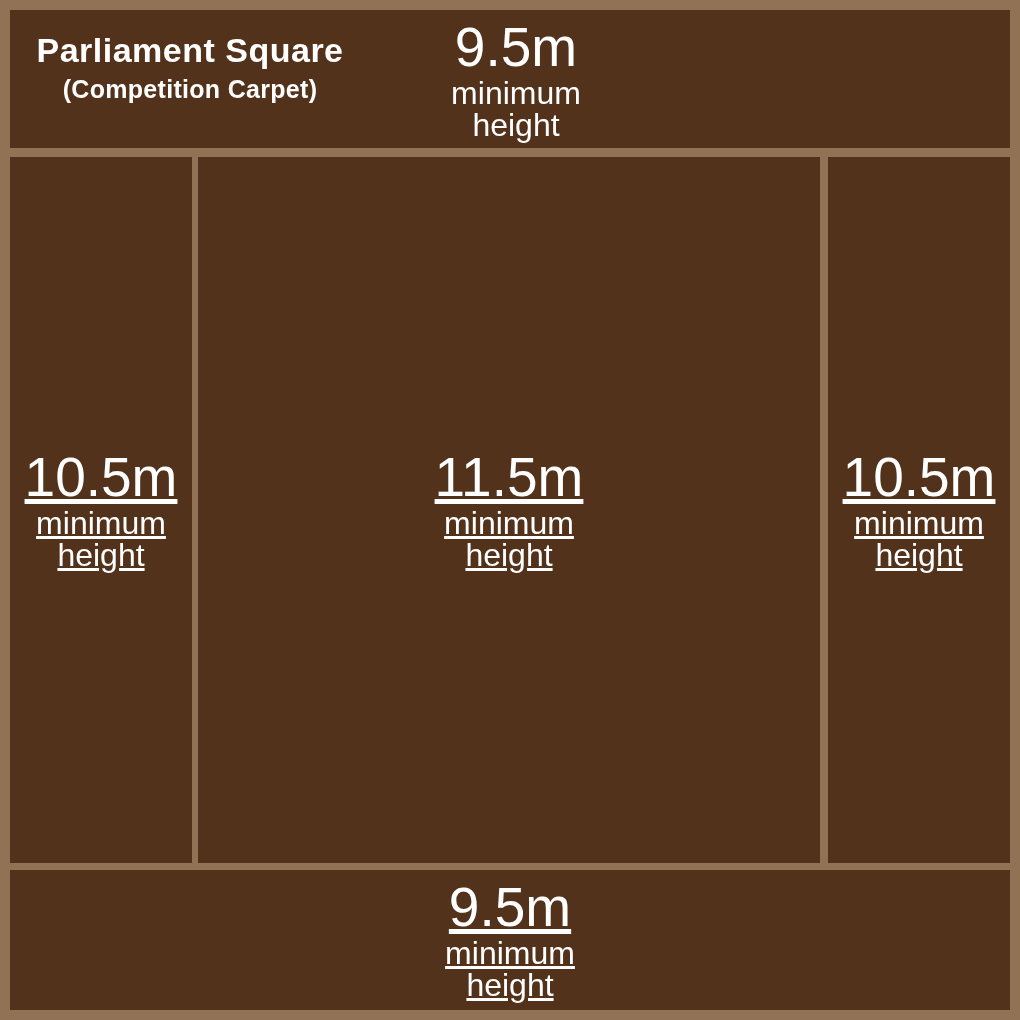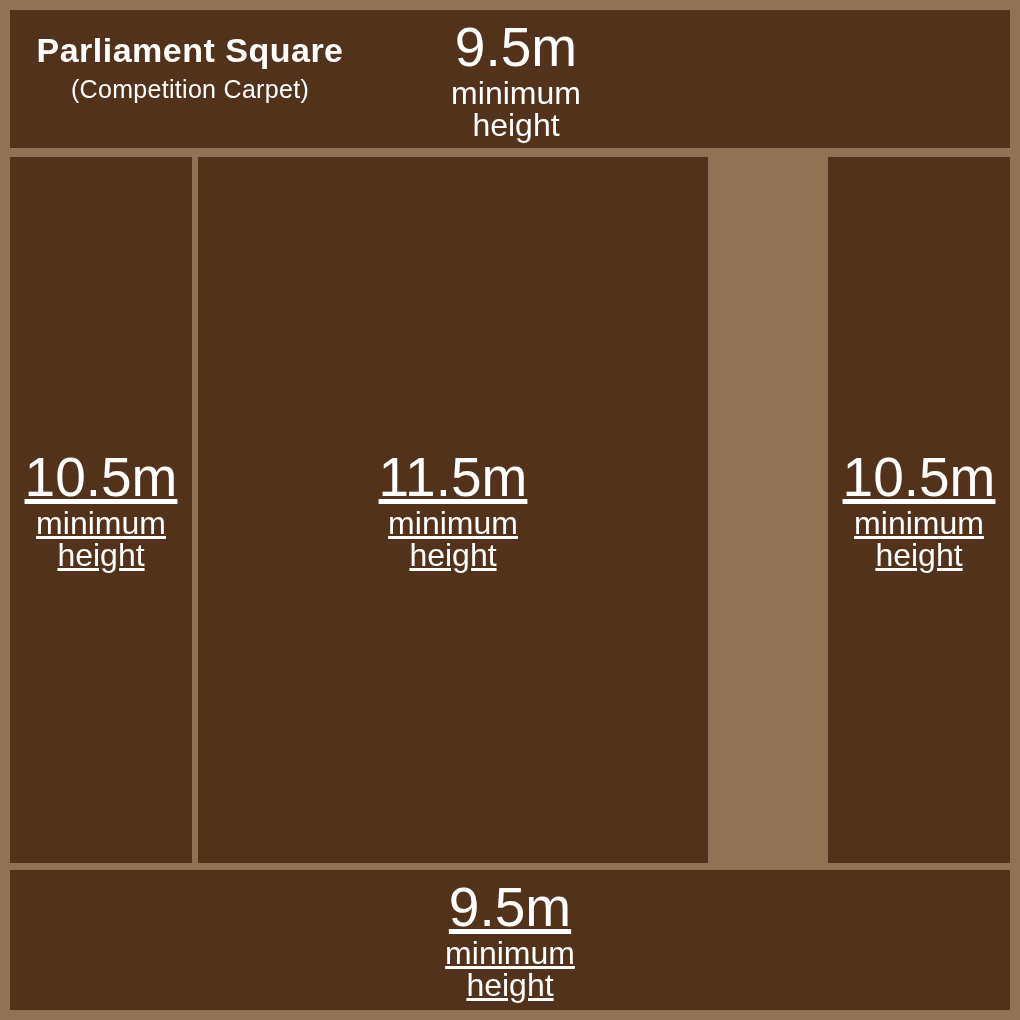--- a/index.html
+++ b/index.html
@@ -14,21 +14,21 @@
     font-family: "Liberation Sans", sans-serif;
     overflow: hidden;
   }
   .zone {
     position: absolute;
     background: var(--zone, #53321B);
     color: var(--text, #FFFFFF);
   }
   .zone-top    { left: 10px;  top: 10px;  width: 1000px; height: 138px; }
   .zone-left   { left: 10px;  top: 157px; width: 182px;  height: 706px; }
-  .zone-center { left: 198px; top: 157px; width: 510px;  height: 706px; }
+  .zone-center { left: 198px; top: 157px; width: 622px;  height: 706px; }
   .zone-right  { left: 828px; top: 157px; width: 182px;  height: 706px; }
   .zone-bottom { left: 10px;  top: 870px; width: 1000px; height: 140px; }
 
   .zone-left, .zone-center, .zone-right, .zone-bottom {
     display: flex;
     align-items: center;
     justify-content: center;
     text-decoration: underline;
   }
 
@@ -60,21 +60,21 @@
     text-align: center;
   }
   .title-main {
     font-size: 34px;
     font-weight: 600;
     letter-spacing: 0.5px;
     line-height: 1.2;
   }
   .title-sub {
     font-size: 25px;
-    font-weight: 400;
+    font-weight: 700;
     letter-spacing: 0.3px;
     margin-top: 4px;
   }
 </style>
 </head>
 <body>
 
 <div class="zone zone-top">
   <div class="title-block">
     <div class="title-main">Parliament Square</div>

